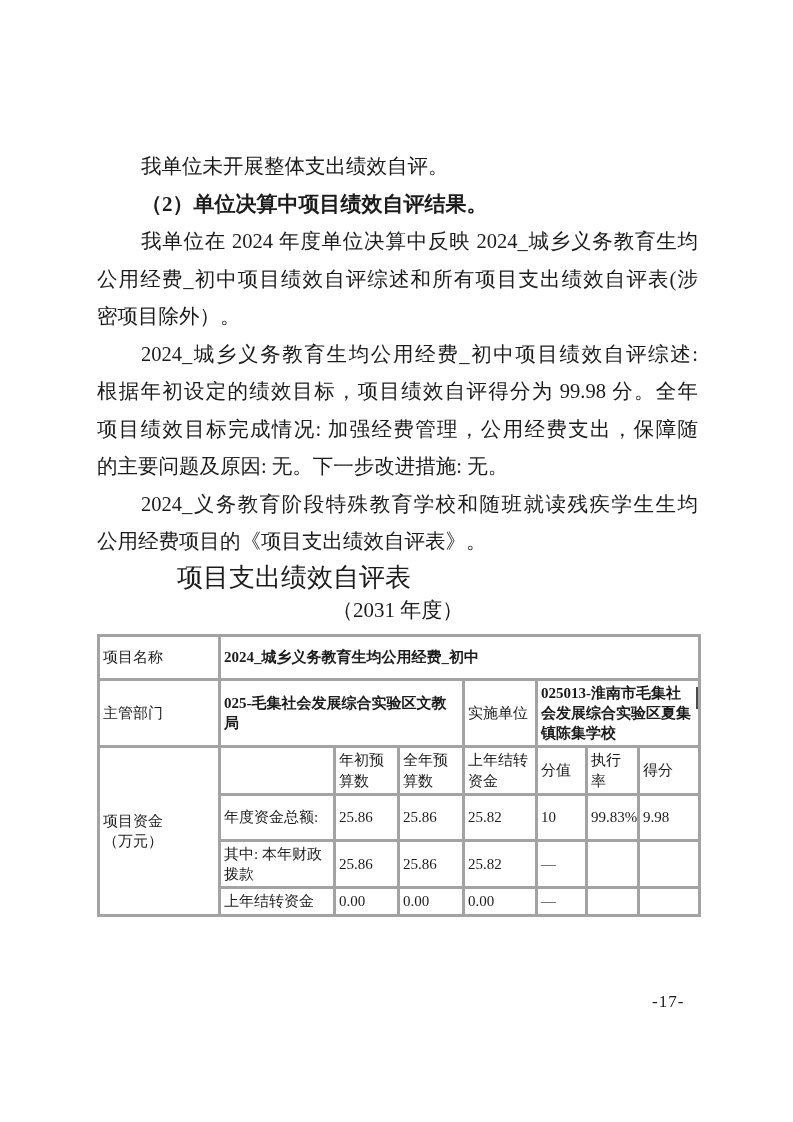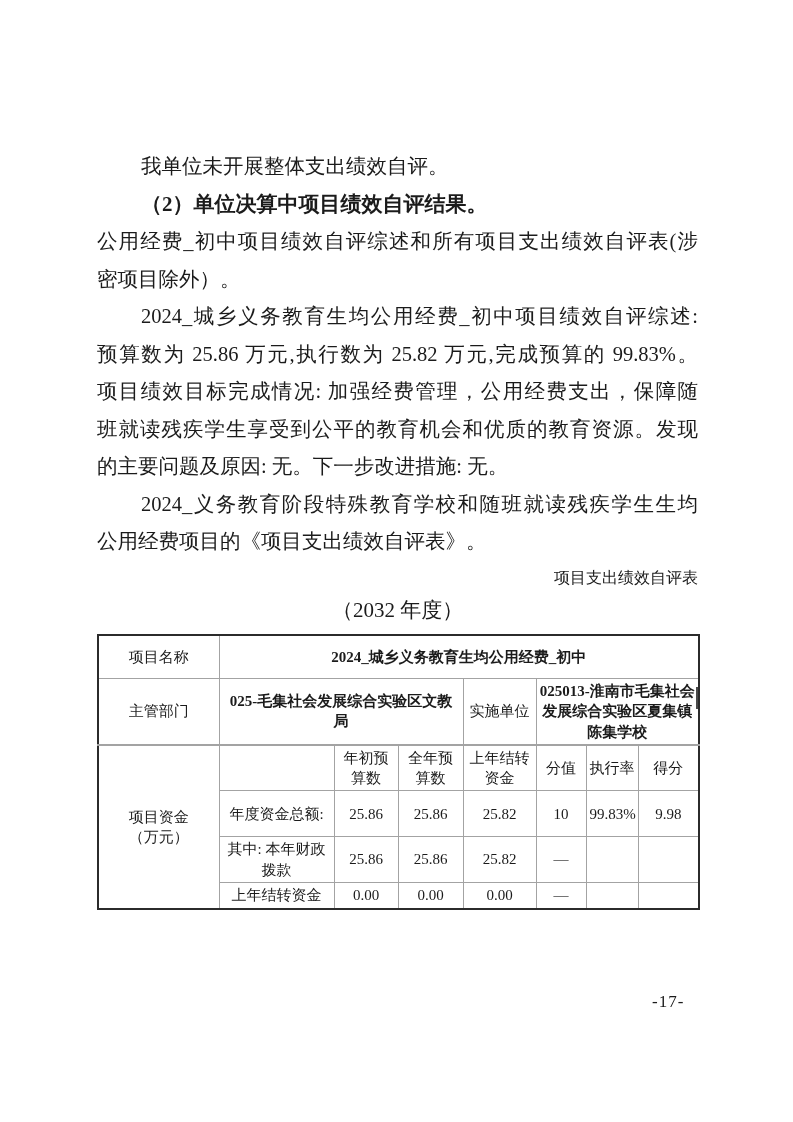--- a/index.html
+++ b/index.html
@@ -20,37 +20,37 @@
     font-size:20.5px;
     text-align:justify;
     text-align-last:justify;
     overflow:hidden;
   }
   .bline.indent { text-indent:44px; }
   .bline.plain { text-align:right; text-align-last:left; }
   .bline.bold { font-weight:bold; font-size:21px; }
   .tbl-title {
     height:33px; line-height:33px;
-    font-size:16px; text-align:right;
+    font-size:26px; text-align:left;
     padding-left:80px;
   }
   .tbl-subtitle {
     height:33px; line-height:33px;
     font-size:21px; text-align:center;
   }
   table.selftable {
     margin-top:7px;
     width:601px;
     border-collapse:collapse;
     table-layout:fixed;
     border:2px solid #2b2b2b;
   }
   table.selftable td {
-    border:1px solid #a3a3a3;
-    text-align:center;
+    border:3px solid #a3a3a3;
+    text-align:left;
     vertical-align:middle;
     font-size:15px;
     padding:2px 3px;
     line-height:1.35;
     overflow:hidden;
   }
   tr.hdr-row td { border-top-width:2px; }
   td.vcell { font-weight:bold; font-size:14px;margin-left:24px; }
   td.vcell-sm { font-weight:bold; font-size:13.5px; line-height:1.3; }
   td.dash { color:#444; }
@@ -66,34 +66,34 @@
 </head>
 <body>
 
 <div id="page">
 
   <div class="content">
 
     <div class="bline indent plain">我单位未开展整体支出绩效自评。</div>
     <div class="bline indent plain bold">（2）单位决算中项目绩效自评结果。</div>
 
+    <div class="bline indent">我单位在 2024 年度单位决算中反映 2024_城乡义务教育生均</div>
     <div class="bline">公用经费_初中项目绩效自评综述和所有项目支出绩效自评表(涉</div>
     <div class="bline plain">密项目除外）。</div>
 
     <div class="bline indent">2024_城乡义务教育生均公用经费_初中项目绩效自评综述:</div>
-    <div class="bline">预算数为 25.86 万元,执行数为 25.82 万元,完成预算的 99.83%。</div>
+    <div class="bline">根据年初设定的绩效目标，项目绩效自评得分为 99.98 分。全年</div>
     <div class="bline">项目绩效目标完成情况: 加强经费管理，公用经费支出，保障随</div>
-    <div class="bline">班就读残疾学生享受到公平的教育机会和优质的教育资源。发现</div>
     <div class="bline plain">的主要问题及原因: 无。下一步改进措施: 无。</div>
 
     <div class="bline indent">2024_义务教育阶段特殊教育学校和随班就读残疾学生生均</div>
     <div class="bline plain">公用经费项目的《项目支出绩效自评表》。</div>
 
     <div class="tbl-title">项目支出绩效自评表</div>
-    <div class="tbl-subtitle">（2032 年度）</div>
+    <div class="tbl-subtitle">（2031 年度）</div>
 
     <table class="selftable">
       <colgroup>
         <col style="width:121px">
           <col style="width:115px">
           <col style="width:64px">
           <col style="width:65px">
         <col style="width:73px">
           <col style="width:50px">
           <col style="width:52px">

